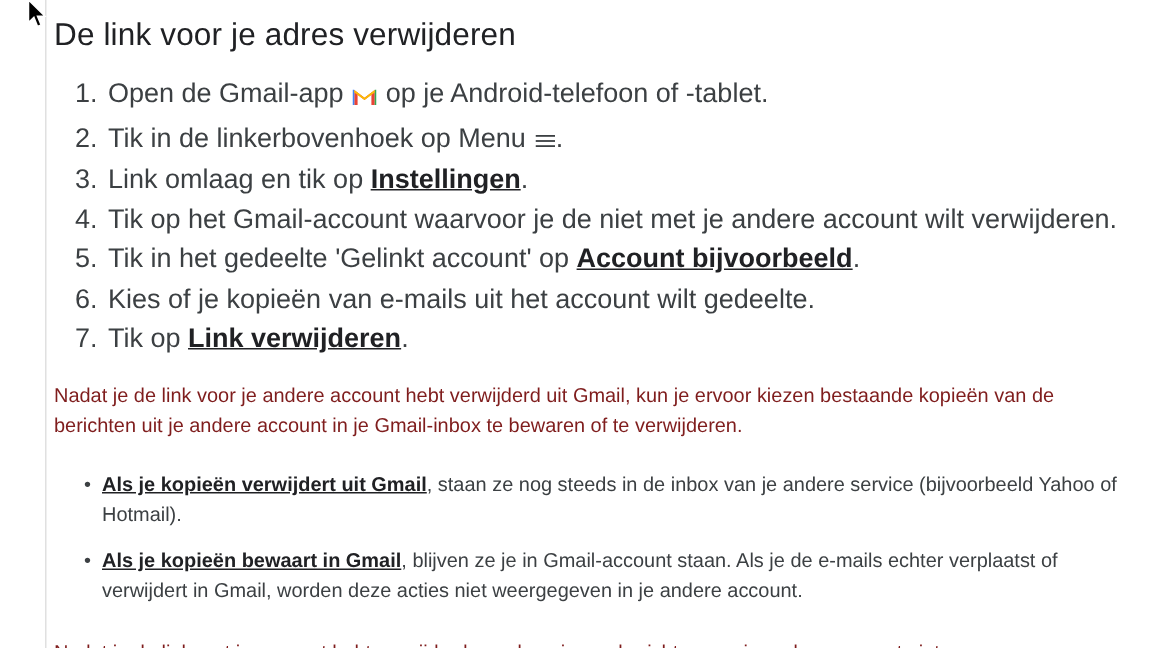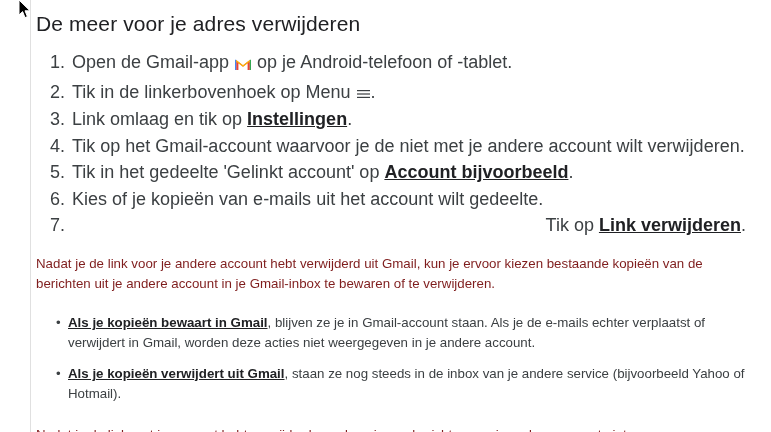--- a/index.html
+++ b/index.html
@@ -57,21 +57,20 @@
     font-size: 18px;
     line-height: 16px;
     color: #3c4043;
   }
   ol.steps > li {
     margin-bottom: 10.5px;
     padding-left: 2px;
   }
   ol.steps > li:last-child {
     margin-bottom: 0;
-    text-align: right;
   }
   p.para {
     font-size: 13.3px;
     line-height: 20px;
     color: #7f1d1d;
     margin: 21px 0 0 0;
     max-width: 706px;
   }
   ul.bullets {
     margin: 19px 0 0 0;
@@ -122,21 +121,21 @@
   <div class="left-rule"></div>
 
   <span class="cursor">
     <svg width="14" height="20" viewBox="0 0 14 20">
       <path d="M1,0 L1,15 L4.6,11.6 L7,17.6 L9.4,16.6 L7,10.8 L12,10.8 Z" fill="#000000" stroke="#ffffff" stroke-width="1"></path>
     </svg>
   </span>
 
   <div class="content">
 
-    <h1 class="title">De meer voor je adres verwijderen</h1>
+    <h1 class="title">De link voor je adres verwijderen</h1>
 
     <ol class="steps">
       <li>
         <span>Open de Gmail-app </span><span class="gmail-icon"><svg width="16" height="12" viewBox="0 0 16 12">
               <path d="M1.2,1 L8,6.2 L14.8,1 L14.8,11 L12.6,11 L12.6,4.2 L8,7.7 L3.4,4.2 L3.4,11 L1.2,11 Z" fill="#ea4335"></path>
               <path d="M0,0.8 L1.2,0.8 L1.2,11 L0,11 Z" fill="#4285f4"></path>
               <path d="M14.8,0.8 L16,0.8 L16,11 L14.8,11 Z" fill="#34a853"></path>
               <path d="M1.2,1 L8,6.2 L14.8,1 L14.8,2.6 L8,7.7 L1.2,2.6 Z" fill="#fbbc04"></path>
             </svg></span><span> op je Android-telefoon of -tablet.</span>
       </li>
@@ -161,23 +160,23 @@
       </li>
       <li>
         <span>Tik op </span><b>Link verwijderen</b><span>.</span>
       </li>
     </ol>
 
     <p class="para">Nadat je de link voor je andere account hebt verwijderd uit Gmail, kun je ervoor kiezen bestaande kopieën van de berichten uit je andere account in je Gmail-inbox te bewaren of te verwijderen.</p>
 
     <ul class="bullets">
       <li>
-        <b>Als je kopieën bewaart in Gmail</b><span>, blijven ze je in Gmail-account staan. Als je de e-mails echter verplaatst of verwijdert in Gmail, worden deze acties niet weergegeven in je andere account.</span>
+        <b>Als je kopieën verwijdert uit Gmail</b><span>, staan ze nog steeds in de inbox van je andere service (bijvoorbeeld Yahoo of Hotmail).</span>
       </li>
       <li>
-        <b>Als je kopieën verwijdert uit Gmail</b><span>, staan ze nog steeds in de inbox van je andere service (bijvoorbeeld Yahoo of Hotmail).</span>
+        <b>Als je kopieën bewaart in Gmail</b><span>, blijven ze je in Gmail-account staan. Als je de e-mails echter verplaatst of verwijdert in Gmail, worden deze acties niet weergegeven in je andere account.</span>
       </li>
     </ul>
 
     <p class="para">Nadat je de link met je account hebt verwijderd, worden nieuwe berichten van je andere account niet meer weergegeven in Gmail.</p>
 
   </div>
 </div>
 
 </body></html>

